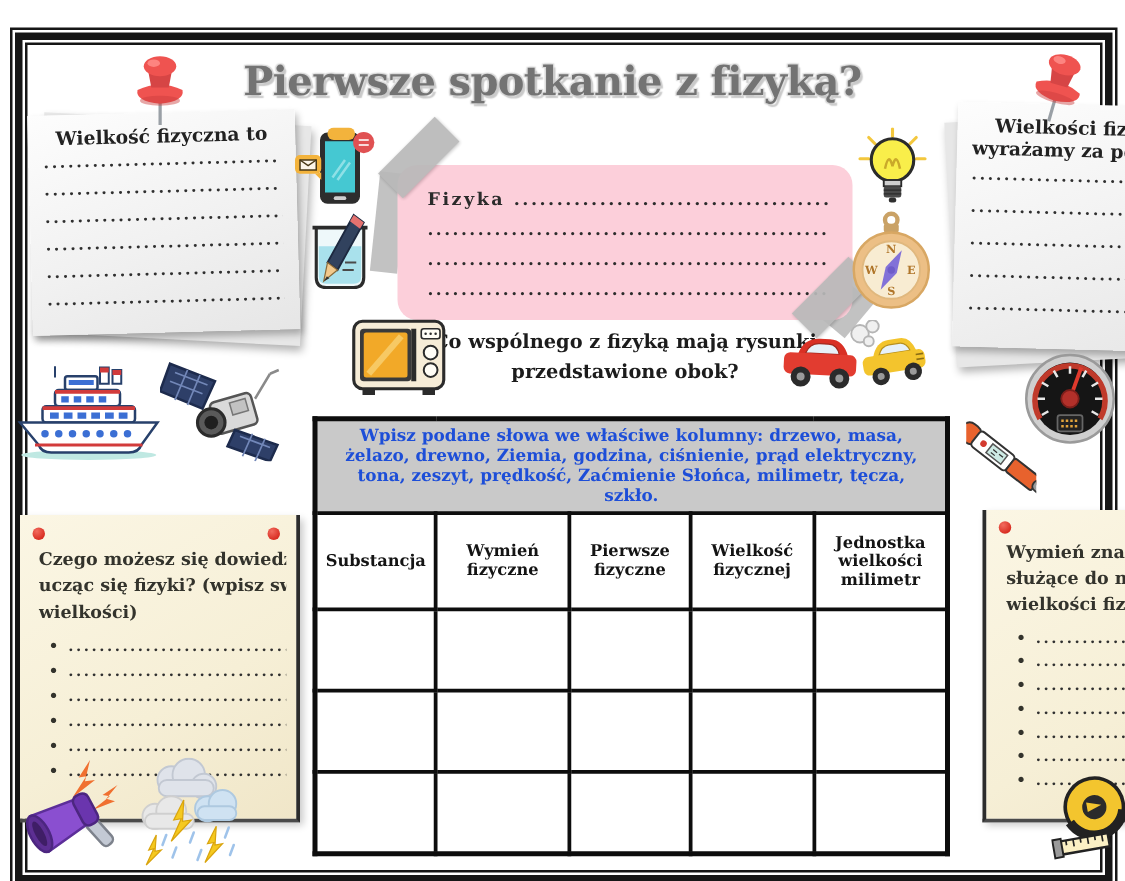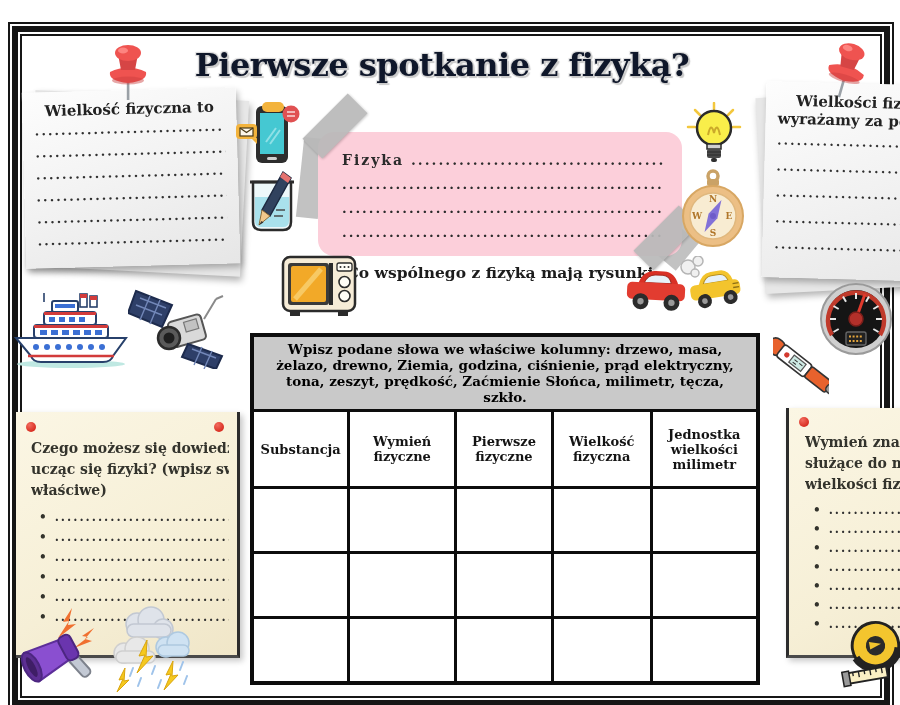--- a/index.html
+++ b/index.html
@@ -16,21 +16,21 @@
     box-shadow:
       inset 0 0 0 2px #ffffff,
       inset 0 0 0 8px #161616,
       inset 0 0 0 10px #ffffff,
       inset 0 0 0 12px #161616;
     z-index:1;
   }
   
   .title{
     position:absolute;left:0;top:46px;width:884px;text-align:center;
-    font-size:32px;font-weight:bold;color:#0f172a;letter-spacing:-0.5px;
+    font-size:32px;font-weight:bold;color:#737373;letter-spacing:-0.5px;
     text-shadow:2px 2px 1px #c9c9c9,-1px -1px 1px #dcdcdc,1px -1px 1px #d4d4d4,-1px 1px 1px #d4d4d4;
     z-index:3;
   }
   
   .note-white{position:absolute;z-index:2;}
   .sheet-back{
     position:absolute;inset:0;background:#e7e7e7;
     transform:rotate(3deg) translate(7px,5px);
     box-shadow:2px 4px 7px rgba(0,0,0,.3);
   }
@@ -71,21 +71,21 @@
   }
   
   .wtable{
     position:absolute;left:250px;top:333px;width:510px;z-index:2;
     border-collapse:collapse;table-layout:fixed;background:#fff;
   }
   .wtable td{border:3px solid #0d0d0d;vertical-align:middle;text-align:center;}
   .wtable{border:4px solid #0d0d0d;}
   .instr-cell{
     background:#c9c9c9;height:56px;font-size:13.5px;font-weight:bold;
-    padding:4px 14px;color:#000000;
+    padding:4px 14px;color:#1d4ed8;
   }
   .head-cell{height:70px;font-size:13px;font-weight:bold;padding:2px 4px;color:#141414;}
   .empty-cell{height:60px;}
   
   .cream{
     position:absolute;z-index:2;
     background:linear-gradient(150deg,#fbf6e4 0%,#f6efd6 60%,#f0e6c8 100%);
     box-sizing:border-box;box-shadow:3px 3px 6px rgba(0,0,0,.22);
   }
   #note-bl{left:16px;top:412px;width:224px;height:246px;border-right:3px solid #2c2c2c;border-bottom:3px solid #4a4a4a;padding:26px 8px 0 15px;}
@@ -160,39 +160,40 @@
   <div class="dotline firstline">Fizyka ........................................................</div>
   <div class="dotline">....................................................................</div>
   <div class="dotline">....................................................................</div>
   <div class="dotline">....................................................................</div>
 </div>
 <div class="tape" style="left:303px;top:112px;transform:rotate(-45deg);"></div>
 <div class="tape" style="left:634px;top:224px;transform:rotate(-45deg);"></div>
 
 <div class="question">
   <div>Co wspólnego z fizyką mają rysunki</div>
+  <div>przedstawione obok?</div>
 </div>
 
 <table class="wtable">
   <colgroup>
       <col style="width:96px">
       <col style="width:106px">
       <col style="width:96px">
       <col style="width:98px">
       <col style="width:106px">
     </colgroup>
   <tbody>
       <tr>
     <td colspan="5" class="instr-cell">Wpisz podane słowa we właściwe kolumny: drzewo, masa, żelazo, drewno, Ziemia, godzina, ciśnienie, prąd elektryczny, tona, zeszyt, prędkość, Zaćmienie Słońca, milimetr, tęcza, szkło.</td>
   </tr>
   <tr>
     <td class="head-cell">Substancja</td>
     <td class="head-cell">Wymień fizyczne</td>
     <td class="head-cell">Pierwsze fizyczne</td>
-    <td class="head-cell">Wielkość fizyczna</td>
+    <td class="head-cell">Wielkość fizycznej</td>
     <td class="head-cell">Jednostka wielkości milimetr</td>
   </tr>
   <tr>
     <td class="empty-cell"></td>
         <td class="empty-cell"></td>
         <td class="empty-cell"></td>
         <td class="empty-cell"></td>
         <td class="empty-cell"></td>
   </tr>
   <tr>
@@ -210,21 +211,21 @@
         <td class="empty-cell"></td>
   </tr>
 </tbody>
   </table>
 
 <div class="cream" id="note-bl">
   <span class="reddot" style="left:10px;top:10px;"></span>
   <span class="reddot" style="left:198px;top:10px;"></span>
   <div class="h-line">Czego możesz się dowiedzieć,</div>
   <div class="h-line">ucząc się fizyki? (wpisz swoje</div>
-  <div class="h-line">właściwe)</div>
+  <div class="h-line">wielkości)</div>
   <div class="bulletlist">
     <div class="bullet-row">
         <span class="bu">•</span>
         <span class="dotline">..........................................</span>
       </div>
     <div class="bullet-row">
         <span class="bu">•</span>
         <span class="dotline">..........................................</span>
       </div>
     <div class="bullet-row">

